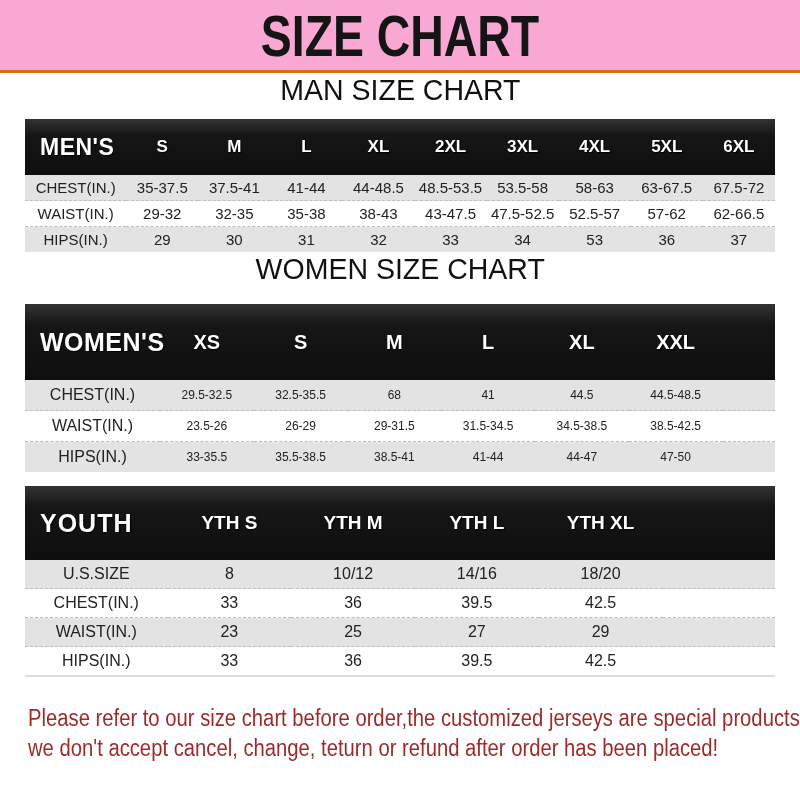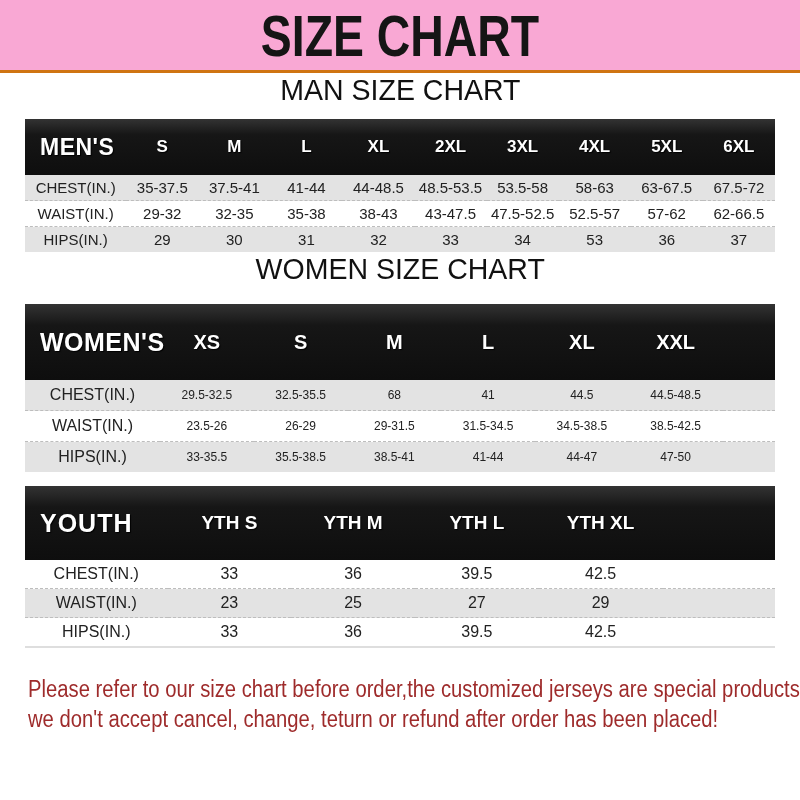--- a/index.html
+++ b/index.html
@@ -222,20 +222,28 @@
         <tr>
           <th class="lbl">YOUTH</th>
           <th>YTH S</th>
           <th>YTH M</th>
           <th>YTH L</th>
           <th>YTH XL</th>
           <th></th>
         </tr>
       </thead>
       <tbody>
+        <tr class="g">
+          <td class="lbl">U.S.SIZE</td>
+          <td>8</td>
+          <td>10/12</td>
+          <td>14/16</td>
+          <td>18/20</td>
+          <td></td>
+        </tr>
         <tr class="w">
           <td class="lbl">CHEST(IN.)</td>
           <td>33</td>
           <td>36</td>
           <td>39.5</td>
           <td>42.5</td>
           <td></td>
         </tr>
         <tr class="g">
           <td class="lbl">WAIST(IN.)</td>

